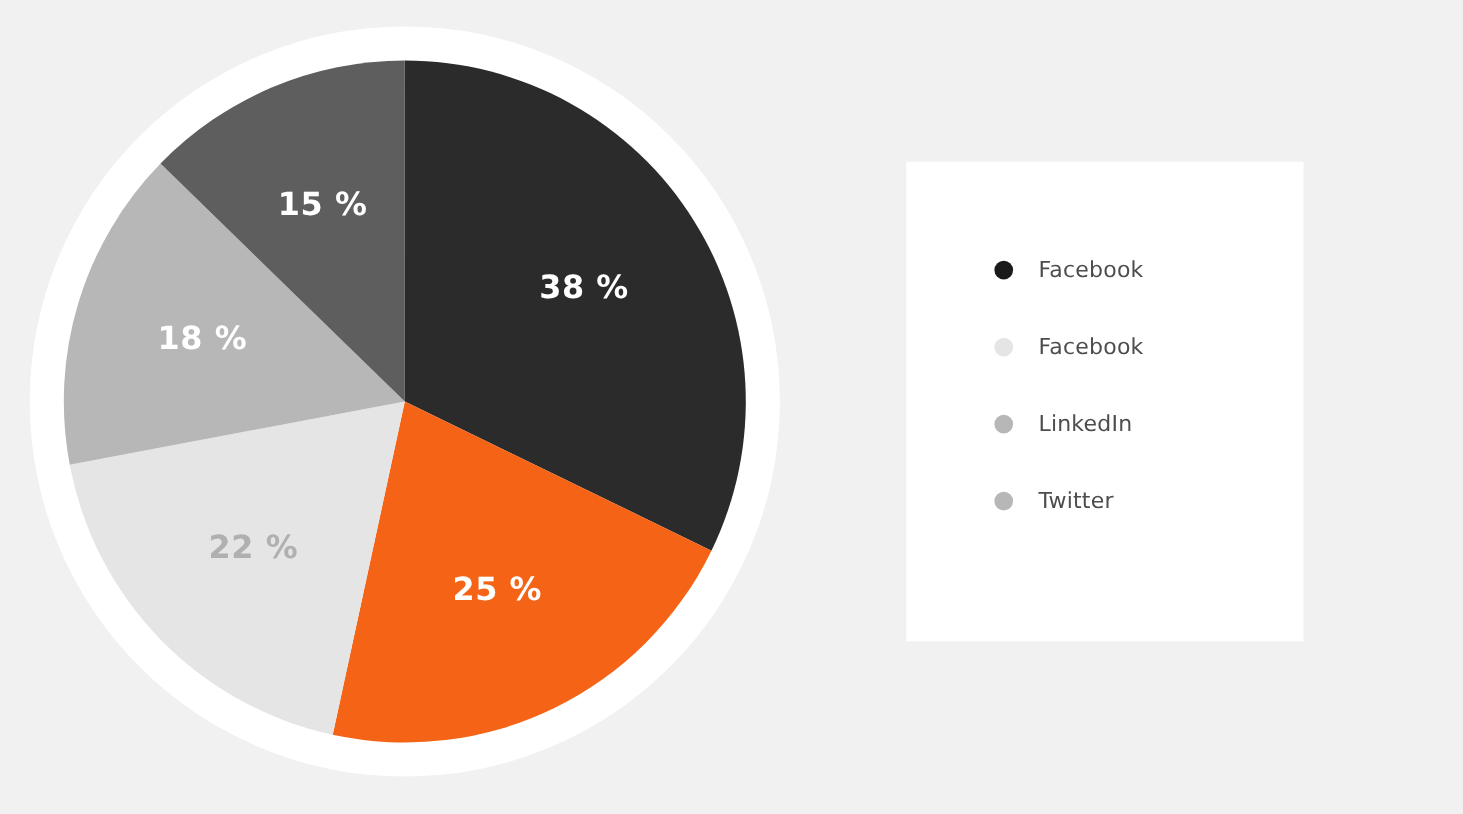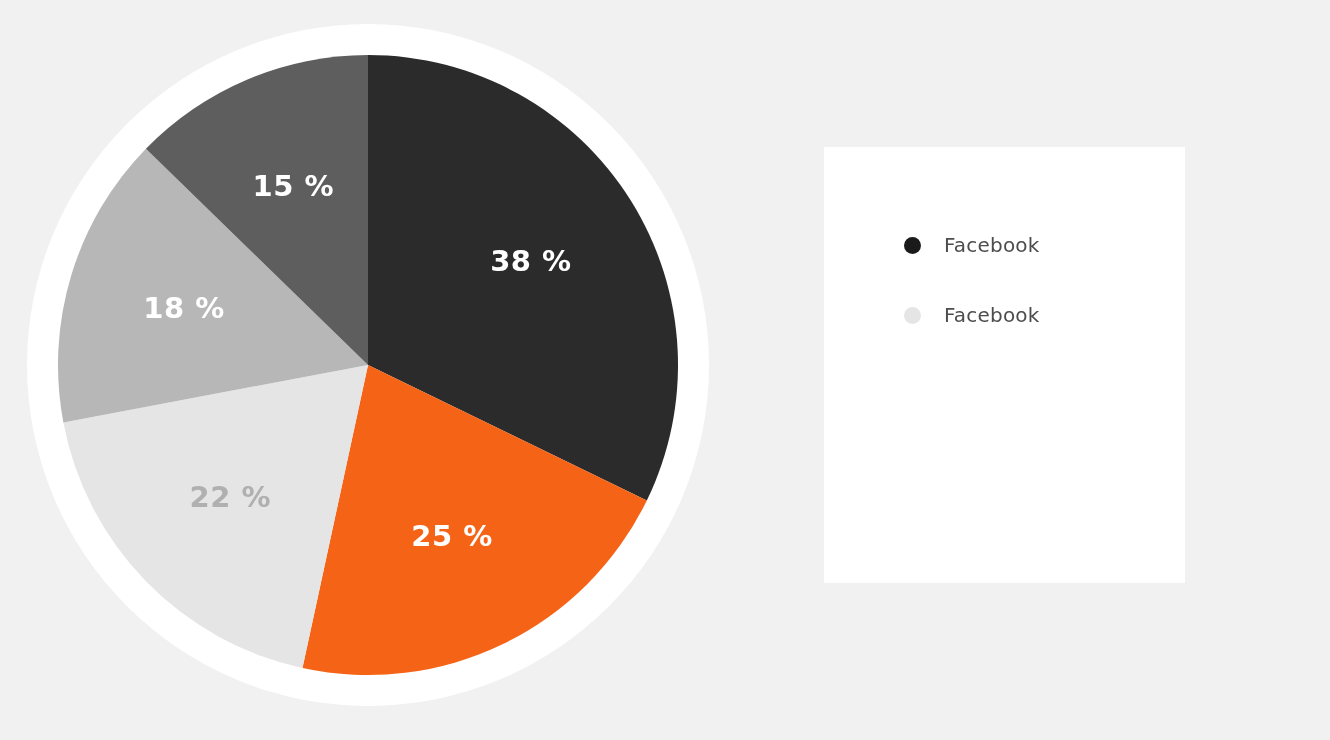--- a/index.html
+++ b/index.html
@@ -112,16 +112,24 @@
   <div class="legend-box">
     <div class="legend-list" id="legend-list">
         <div class="legend-item">
           <span class="legend-dot" style="background: rgb(26, 26, 26);"></span>
           <span class="legend-label">Facebook</span>
         </div>
         <div class="legend-item">
           <span class="legend-dot" style="background: rgb(229, 229, 229);"></span>
           <span class="legend-label">Facebook</span>
         </div>
+        <div class="legend-item">
+          <span class="legend-dot" style="background: rgb(183, 183, 183);"></span>
+          <span class="legend-label">LinkedIn</span>
+        </div>
+        <div class="legend-item">
+          <span class="legend-dot" style="background: rgb(183, 183, 183);"></span>
+          <span class="legend-label">Twitter</span>
+        </div>
       </div>
   </div>
 
 </div>
 
 </body></html>

